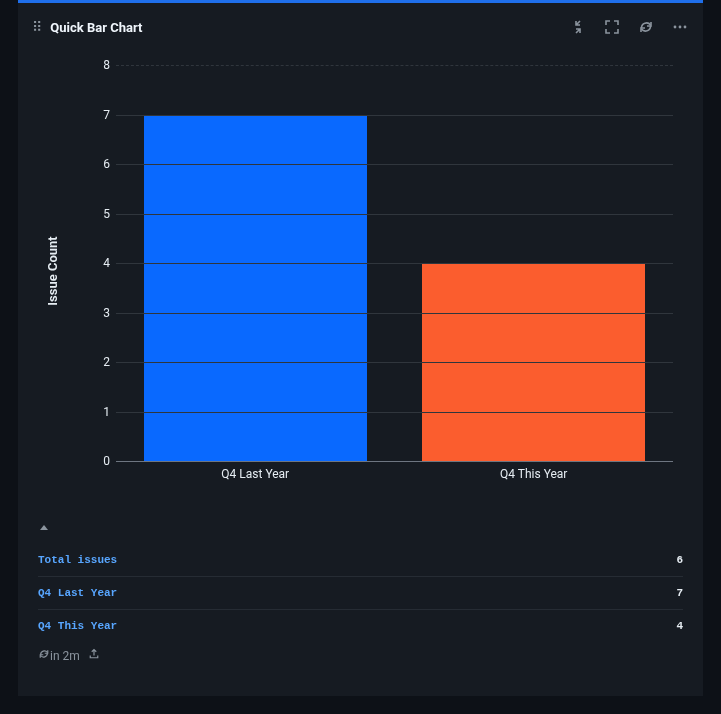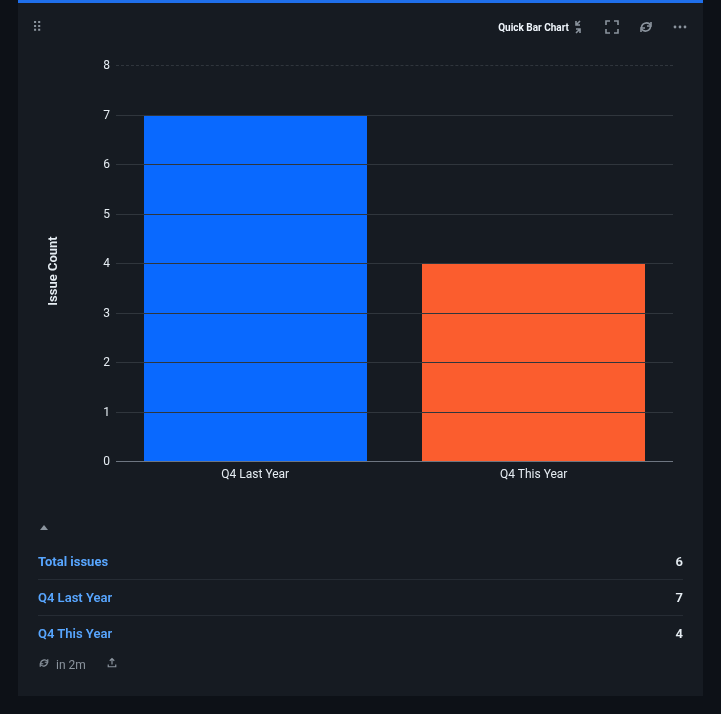--- a/index.html
+++ b/index.html
@@ -26,25 +26,24 @@
       padding: 0 14px;
     }
     .drag-handle {
       color: #8b949e;
       margin-right: 8px;
       cursor: move;
       font-size: 14px;
       line-height: 1;
     }
     .panel-title {
-      font-size: 10px;
+      font-size: 13px;
       font-weight: 700;
       color: #f0f6fc;
       flex: 1;
-      text-align: right;
     }
     .header-actions {
       display: flex;
       gap: 16px;
       align-items: center;
     }
     .icon-btn {
       width: 18px;
       height: 18px;
       cursor: pointer;
@@ -124,37 +123,38 @@
     }
     .summary {
       margin: 6px 20px 0 20px;
     }
     .summary-row {
       display: flex;
       justify-content: space-between;
       align-items: flex-end;
       padding: 10px 0;
       border-bottom: 1px solid #262c34;
-      font-size: 13px;
+      font-size: 11px;
+      font-family: Liberation Mono, monospace;
     }
     .summary-row:last-of-type { border-bottom: none; }
     .summary-label {
       color: #58a6ff;
       font-weight: 600;
     }
     .summary-label.strong { font-weight: 700; }
     .summary-value {
       color: #e6edf3;
       font-weight: 600;
     }
     .footer {
       margin: 6px 20px 0 20px;
       display: flex;
       align-items: center;
-      gap: 6px;
+      gap: 0;
       color: #8b949e;
       font-size: 12px;
     }
     .footer .mini-icon svg { width: 12px; height: 12px; }
     .footer .sep { width: 8px; }
   </style>
 </head>
 <body>
 
 <div class="panel">

